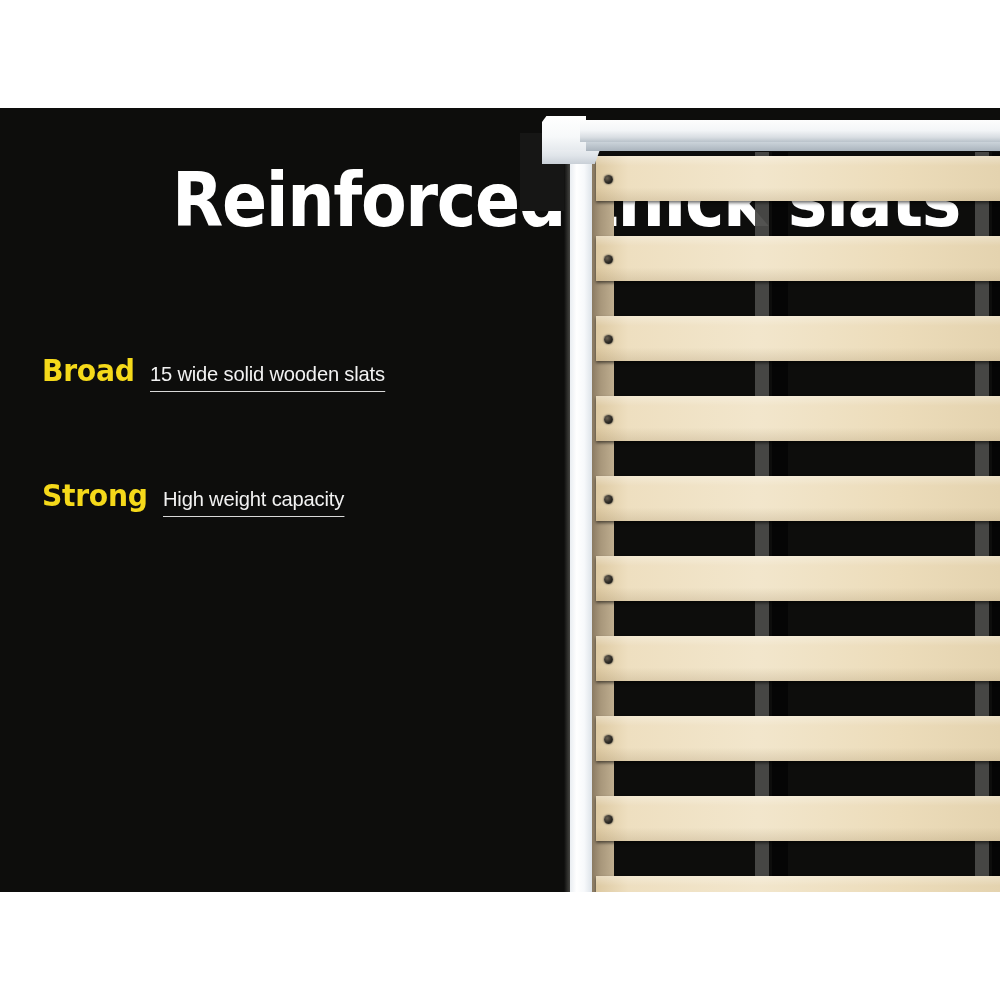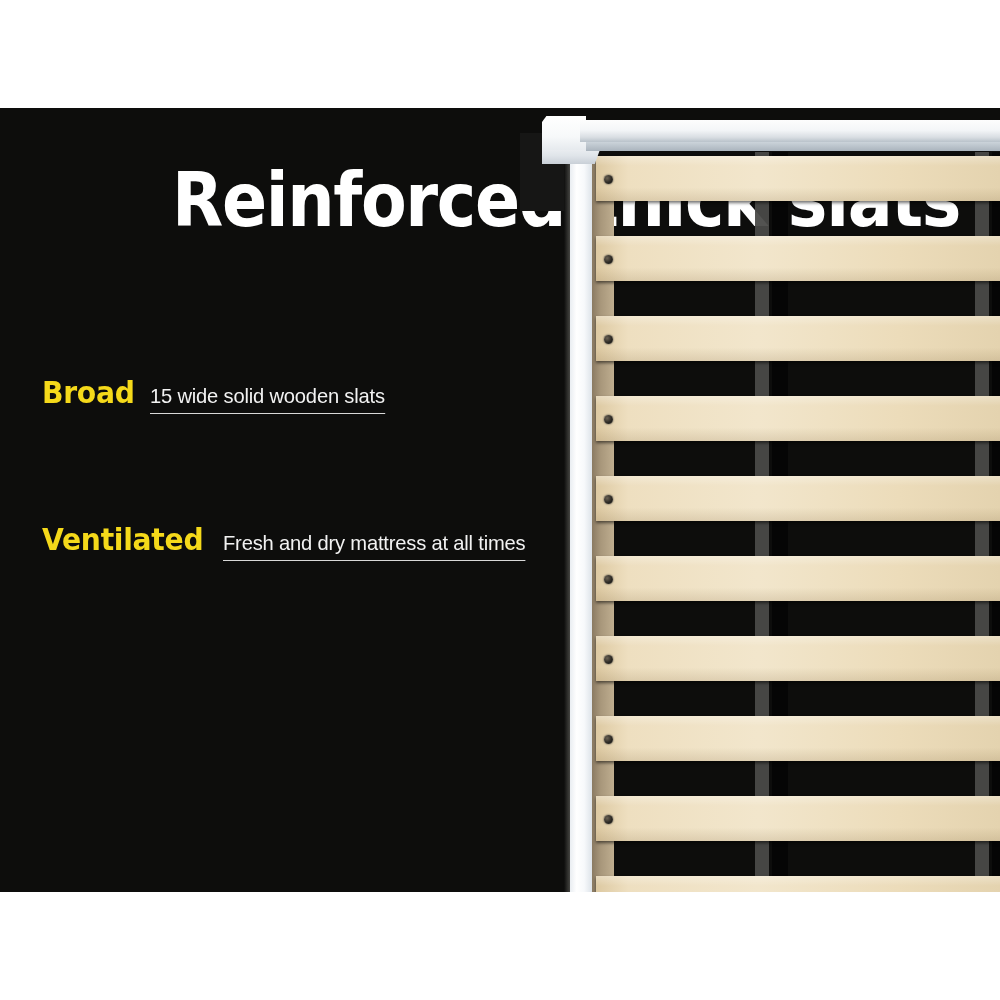--- a/index.html
+++ b/index.html
@@ -54,21 +54,20 @@
     left: 42px;
     top: 245px;
     width: 520px;
   }
   .feature-row {
     position: relative;
     height: 125px;
     display: flex;
     align-items: baseline;
     white-space: nowrap;
-    margin-top: 22px;
   }
   .feature-label {
     color: #f5d91a;
     font-family: "DejaVu Sans", sans-serif;
     font-weight: bold;
     font-size: 30px;
     letter-spacing: -0.3px;
     transform: scaleX(0.94);
     transform-origin: left bottom;
     display: inline-block;
@@ -228,25 +227,25 @@
     <div class="headline">Reinforced thick slats</div>
 
     <div class="features">
 
       <div class="feature-row">
         <span class="feature-label">Broad</span>
         <span class="feature-desc">15 wide solid wooden slats</span>
       </div>
 
 
-
       <div class="feature-row">
-        <span class="feature-label">Ventilated</span>
-        <span class="feature-desc">Fresh and dry mattress at all times</span>
+        <span class="feature-label">Strong</span>
+        <span class="feature-desc">High weight capacity</span>
       </div>
+
 
     </div>
 
     <div class="bed-photo">
 
       <div class="bg-reflection"></div>
 
       <div id="beams">
           <div class="beam-dark" style="left: 272px;"></div>
           <div class="beam-dark" style="left: 492px;"></div>

